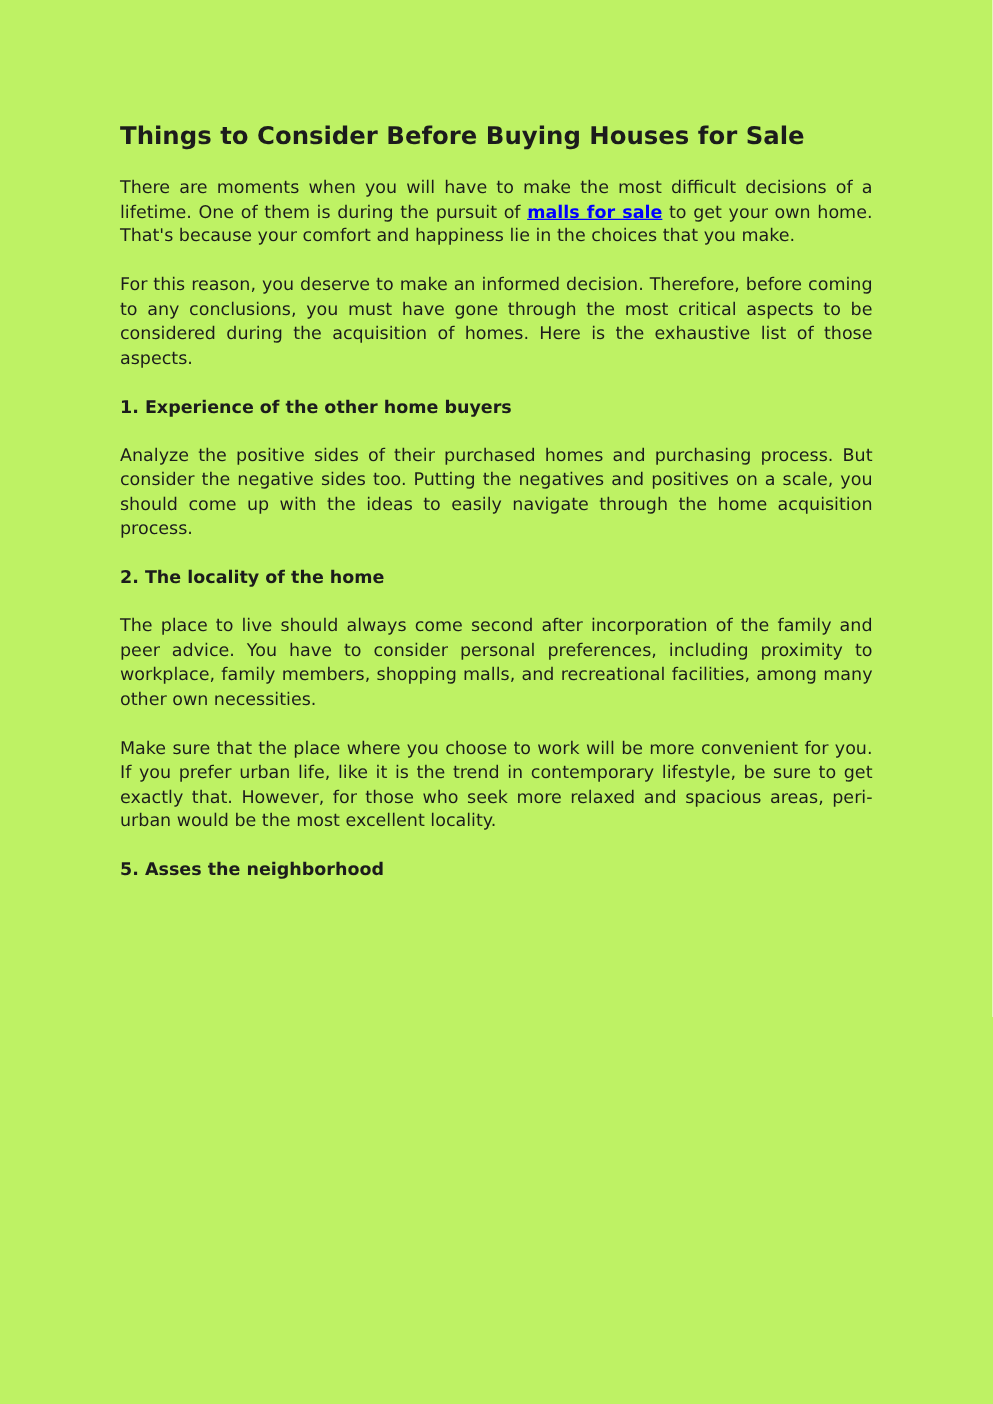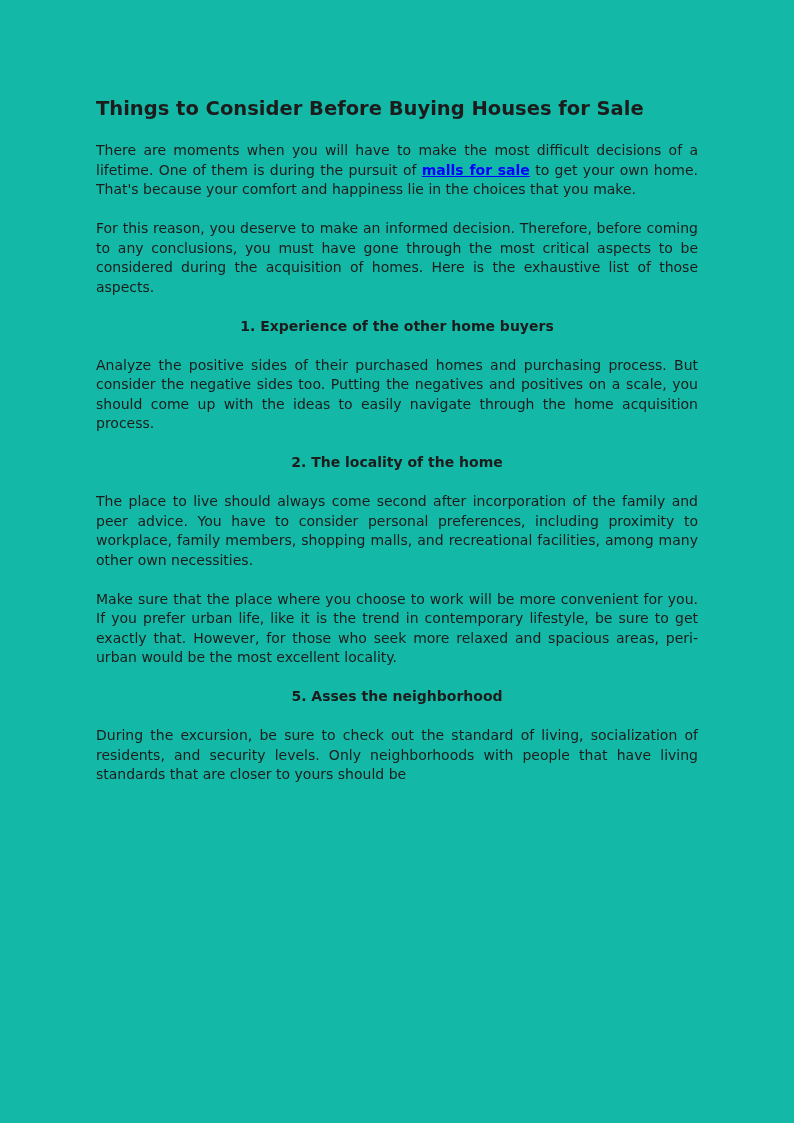--- a/index.html
+++ b/index.html
@@ -5,21 +5,21 @@
   html, body {
     margin: 0;
     padding: 0;
     background: #ffffff;
   }
   .page {
     position: relative;
     width: 794px;
     height: 1123px;
     margin: 0 auto;
-    background: #14b8a6;
+    background: #bef264;
     box-sizing: border-box;
     padding: 97px 96px 60px 96px;
     font-family: "DejaVu Sans", "Liberation Sans", sans-serif;
     color: #1c1c1c;
     overflow: hidden;
   }
   .doc-title {
     font-size: 19.5px;
     line-height: 23px;
     font-weight: bold;
@@ -31,21 +31,21 @@
     font-size: 14px;
     line-height: 19.5px;
     text-align: justify;
     margin: 0 0 19.5px 0;
   }
   .doc-body h2 {
     font-size: 14px;
     line-height: 19.5px;
     font-weight: bold;
     margin: 0 0 19.5px 0;
-    text-align: center;
+    text-align: left;
   }
   a.inline-link {
     color: #0000ff;
     font-weight: bold;
     text-decoration: underline;
     cursor: pointer;
   }
 </style>
 </head>
 <body>
@@ -66,16 +66,15 @@
 
     <h2>2. The locality of the home</h2>
 
     <p>The place to live should always come second after incorporation of the family and peer advice. You have to consider personal preferences, including proximity to workplace, family members, shopping malls, and recreational facilities, among many other own necessities.</p>
 
     <p>Make sure that the place where you choose to work will be more convenient for you. If you prefer urban life, like it is the trend in contemporary lifestyle, be sure to get exactly that. However, for those who seek more relaxed and spacious areas, peri-urban would be the most excellent locality.</p>
 
     <h2>5. Asses the neighborhood</h2>
 
 
-    <p>During the excursion, be sure to check out the standard of living, socialization of residents, and security levels. Only neighborhoods with people that have living standards that are closer to yours should be</p>
 
   </div>
 </div>
 
 </body></html>

